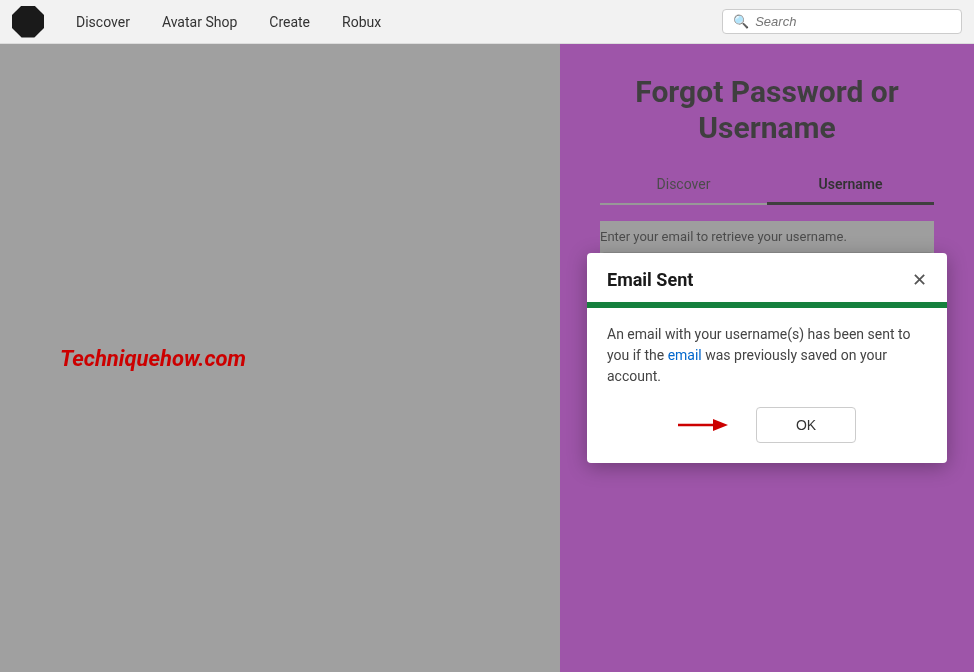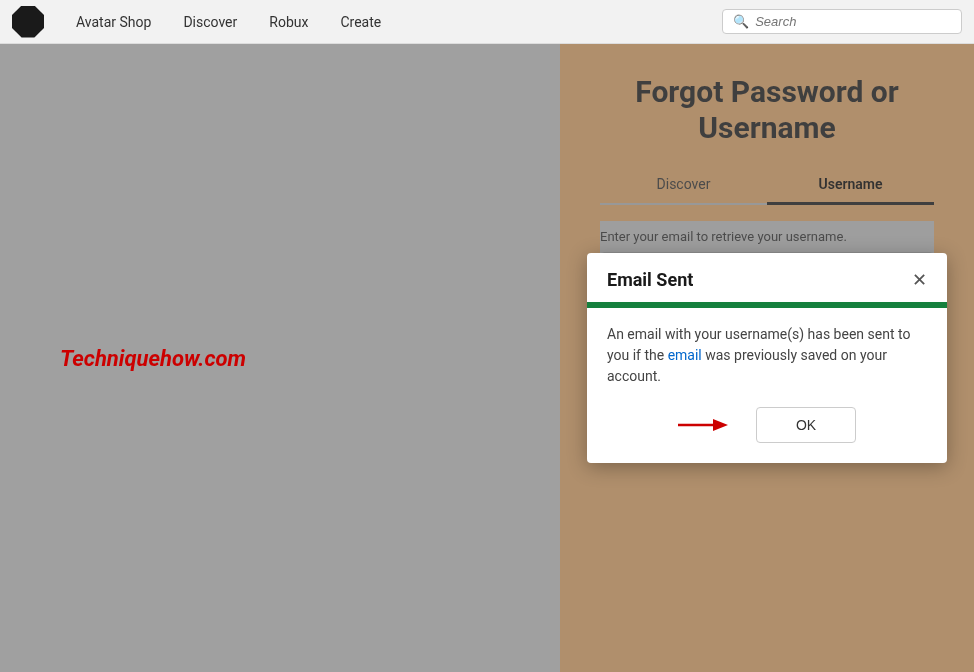--- a/index.html
+++ b/index.html
@@ -86,21 +86,21 @@
     .watermark {
       color: #cc0000;
       font-size: 22px;
       font-weight: bold;
       font-style: italic;
     }
 
     
     .right-panel {
       flex: 1;
-      background: #fdba74;
+      background: #d946ef;
       padding: 30px 40px 20px 40px;
       display: flex;
       flex-direction: column;
       align-items: center;
       position: relative;
     }
     .page-title {
       font-size: 30px;
       font-weight: bold;
       color: #1a1a1a;
@@ -248,24 +248,24 @@
     
     .highlight-link {
       color: #0066cc;
     }
   </style>
 </head>
 <body>
 
 <div class="navbar">
   <div class="navbar-logo"></div>
+  <div class="navbar-item">Discover</div>
   <div class="navbar-item">Avatar Shop</div>
-  <div class="navbar-item">Discover</div>
+  <div class="navbar-item">Create</div>
   <div class="navbar-item">Robux</div>
-  <div class="navbar-item">Create</div>
   <div class="search-bar">
     <span class="search-icon-svg">🔍</span>
     <input class="search-input-field" type="text" placeholder="Search" style="">
   </div>
 </div>
 
 <div class="main-content">
 
   <div class="left-panel">
     <span class="watermark">Techniquehow.com</span>

